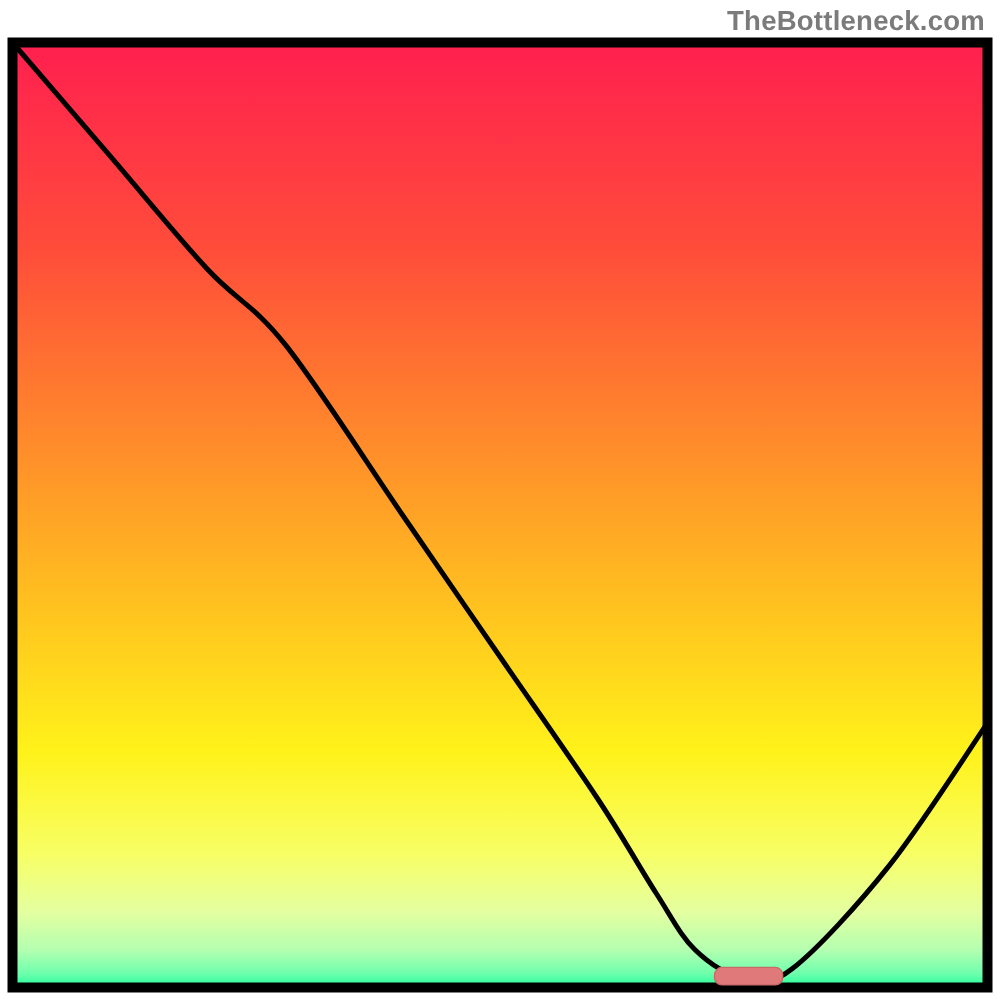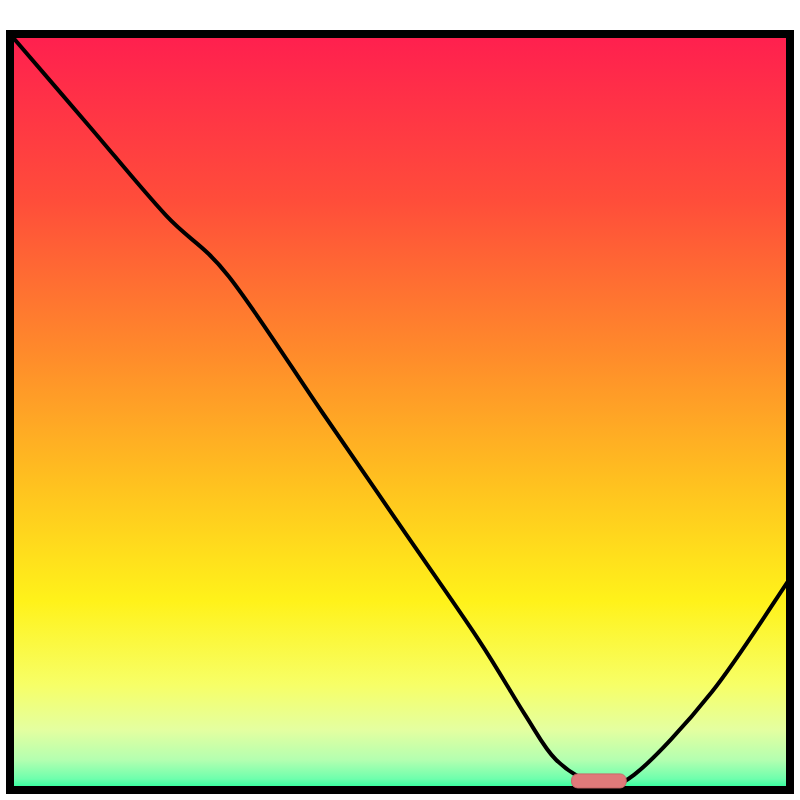--- a/index.html
+++ b/index.html
@@ -25,20 +25,21 @@
     letter-spacing: 0.2px;
   }
   svg {
     display: block;
   }
 </style>
 </head>
 <body>
 
 <div class="stage">
+  <div class="watermark">TheBottleneck.com</div>
 
   <svg width="800" height="800" viewBox="0 0 800 800">
     <defs>
       <linearGradient id="bgGrad" x1="0" y1="0" x2="0" y2="1">
       <stop offset="0.0%" stop-color="#ff1f4f"></stop>
           <stop offset="22.0%" stop-color="#ff4d3a"></stop>
           <stop offset="42.0%" stop-color="#ff8a2b"></stop>
           <stop offset="60.0%" stop-color="#ffc31f"></stop>
           <stop offset="75.0%" stop-color="#fff21a"></stop>
           <stop offset="86.0%" stop-color="#f7ff66"></stop>

